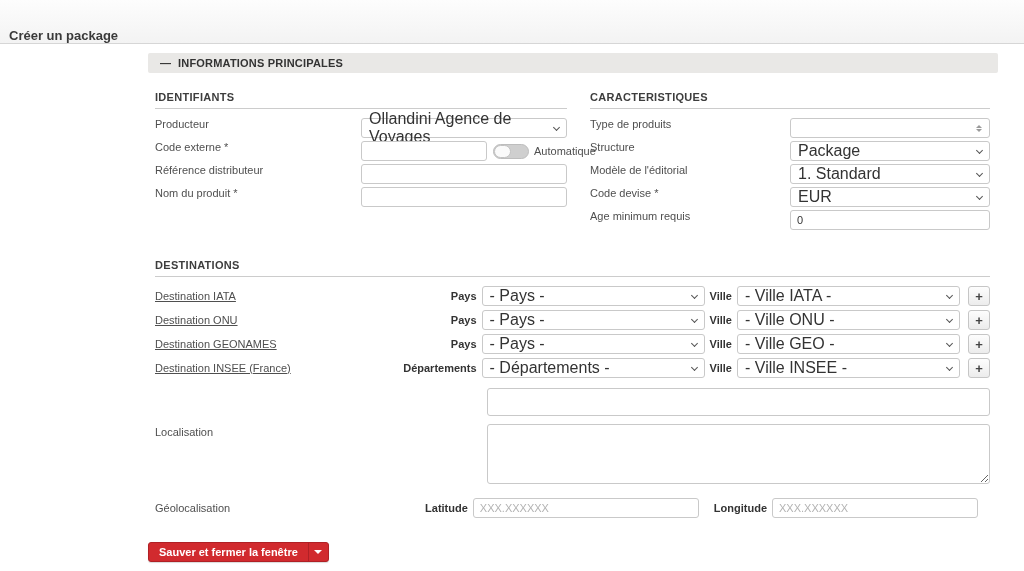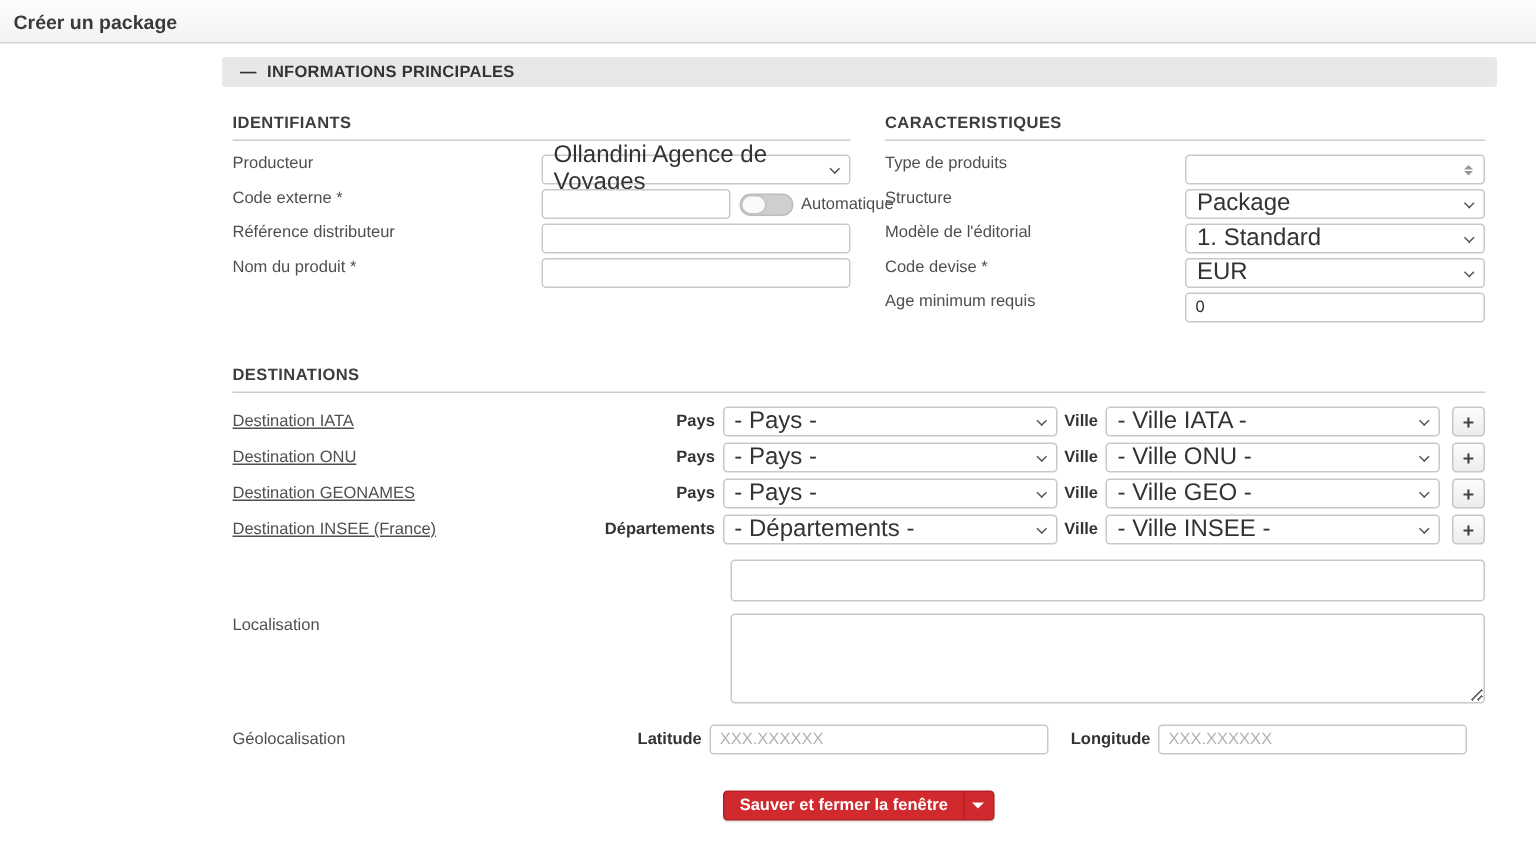--- a/index.html
+++ b/index.html
@@ -1,21 +1,21 @@
 <!DOCTYPE html>
 <html><head>
 <meta charset="utf-8">
 <style>
   * { margin:0; padding:0; box-sizing:border-box; }
   html,body { width:1024px; height:571px; background:#fff; overflow:hidden;
               font-family:"Liberation Sans", sans-serif; }
 
   
-  .topbar { height:29px; background:linear-gradient(#fdfdfd,#f3f3f3);
-            border-bottom:1px solid #d6d6d6; display:flex; align-items:center;
+  .topbar { height:44px; background:linear-gradient(#fdfdfd,#f3f3f3);
+            border-bottom:1px solid #d6d6d6; display:flex; align-items:flex-end;
             padding-left:9px; }
   .topbar .title { font-size:13px; font-weight:bold; color:#3a3a3a; }
 
   .wrapper { margin-left:148px; width:850px; }
 
   
   .sectionbar { margin-top:9px; height:20px; background:#e9e8e6; border-radius:2px;
                 display:flex; align-items:center; padding:0 12px; }
   .sectionbar .minus { font-size:11px; font-weight:bold; color:#333; margin-right:7px; }
   .sectionbar .stitle { font-size:11px; font-weight:bold; color:#333; letter-spacing:.2px; }
@@ -80,21 +80,21 @@
   .txa.small { height:28px; resize:none; margin-left:auto; }
   .txa.big { height:60px; resize:vertical; }
 
   .georow { display:flex; align-items:center; height:20px; margin-top:14px; }
   .georow .mainlabel { flex:1; font-size:11px; color:#4f4f4f; }
   .geo-inp1 { width:226px; flex:none; }
   .geo-inp2 { width:206px; flex:none; margin-right:12px; }
   .gap10 { width:10px; flex:none; }
 
   
-  .actions { display:flex; justify-content:center; margin-top:24px; padding-right:1px; }
+  .actions { display:flex; justify-content:flex-start; margin-top:24px; padding-right:1px; }
   .savebtn { display:flex; align-items:stretch; height:20px; border-radius:3px;
              overflow:hidden; cursor:pointer; border:1px solid #b02025;
              background:#d12a2e; box-shadow:0 1px 1px rgba(0,0,0,.15); }
   .savebtn .main { padding:0 10px; font-size:11px; font-weight:bold; color:#fff;
                    line-height:18px; }
   .savebtn .caretpart { width:20px; border-left:1px solid #b02025;
                         display:flex; align-items:center; justify-content:center; }
   .caret-down { width:0; height:0; border-left:4px solid transparent;
                 border-right:4px solid transparent; border-top:4px solid #fff; }
 </style>

